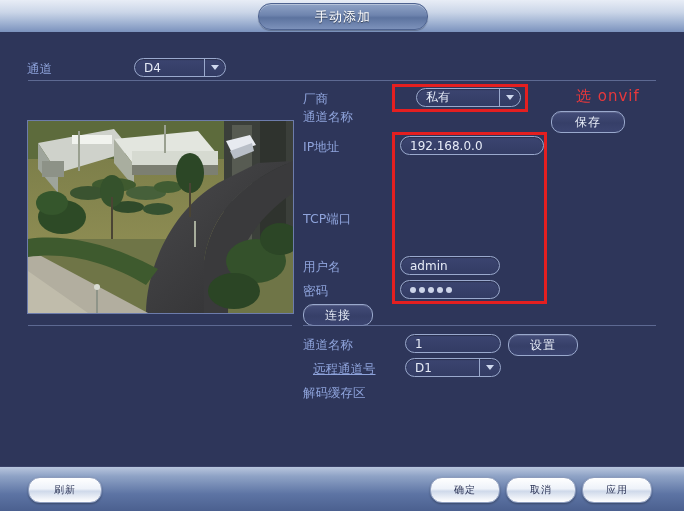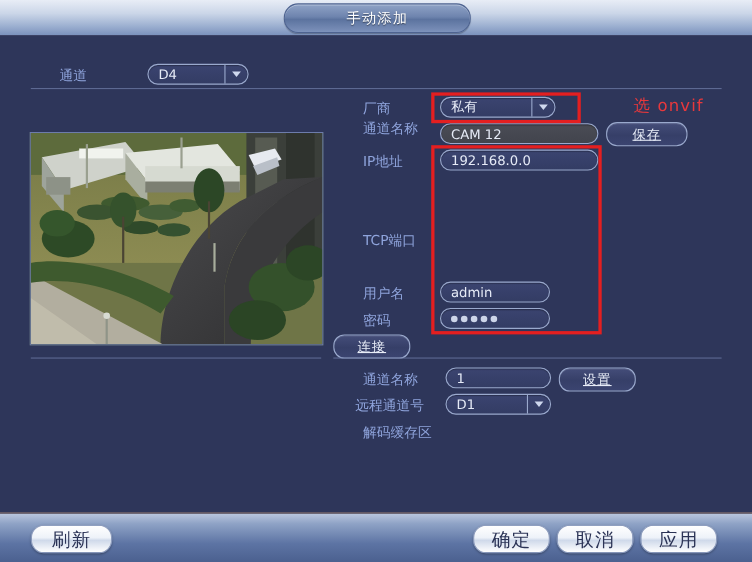--- a/index.html
+++ b/index.html
@@ -6,21 +6,21 @@
     margin: 0;
     padding: 0;
     background: #000;
   }
   #app {
     position: relative;
     width: 684px;
     height: 511px;
     overflow: hidden;
     font-family: "DejaVu Sans", "Liberation Sans", sans-serif;
-    background: #fdba74;
+    background: #e5e5e5;
     user-select: none;
   }
 
   
   .titlebar {
     position: absolute;
     left: 0; top: 0;
     width: 684px; height: 32px;
     background: linear-gradient(180deg, #e8edf6 0%, #cbd6e8 38%, #9fb2d2 72%, #7b92bd 100%);
     border-bottom: 1px solid #5d6fa0;
@@ -55,21 +55,20 @@
     background: #6e7ba6;
     opacity: 0.75;
   }
 
   .label {
     position: absolute;
     color: #8fa4dc;
     font-size: 12.5px;
     white-space: nowrap;
     line-height: 16px;
-    margin-left: 27px;
   }
 
   
   .field {
     position: absolute;
     height: 19px;
     border-radius: 10px;
     border: 1px solid #9aa9cd;
     background: linear-gradient(180deg, #3b4470 0%, #333c64 100%);
     color: #e6ebf7;
@@ -129,21 +128,20 @@
     position: absolute;
     height: 20px;
     border-radius: 10px;
     border: 1px solid #9aa9cd;
     background: linear-gradient(180deg, #444d79 0%, #363f68 55%, #3b4470 100%);
     color: #e8edf8;
     font-size: 12px;
     display: flex; align-items: center; justify-content: center;
     letter-spacing: 1px;
     box-shadow: inset 0 1px 0 rgba(255,255,255,0.12);
-    text-decoration: underline;
   }
 
   
   .preview {
     position: absolute;
     left: 27px; top: 88px;
     width: 265px; height: 192px;
     border: 1px solid #6d7cab;
     overflow: hidden;
     background: #3c4a36;
@@ -174,21 +172,21 @@
     background: linear-gradient(180deg, #b9c6de 0%, #8fa3c6 20%, #5d74a4 60%, #4a5f8e 100%);
     border-top: 1px solid #3a4268;
   }
   .fbtn {
     position: absolute;
     height: 24px;
     border-radius: 12px;
     background: linear-gradient(180deg, #ffffff 0%, #eef2f9 45%, #cfd9ea 55%, #ffffff 100%);
     border: 1px solid #8d9cbd;
     color: #2b3356;
-    font-size: 17px;
+    font-size: 10px;
     display: flex; align-items: center; justify-content: center;
     letter-spacing: 1px;
     box-shadow: 0 1px 2px rgba(0,0,0,0.3);
   }
 </style>
 </head>
 <body>
 
 <div id="app">
 
@@ -273,30 +271,27 @@
       </svg>
     </div>
 
     <div class="label" style="left:303px; top:59px;">厂商</div>
     <div class="label" style="left:303px; top:77px;">通道名称</div>
     <div class="label" style="left:303px; top:107px;">IP地址</div>
     <div class="label" style="left:303px; top:179px;">TCP端口</div>
     <div class="label" style="left:303px; top:227px;">用户名</div>
     <div class="label" style="left:303px; top:251px;">密码</div>
 
-    <div class="select" style="left:400px; top:56px; width:105px;">
+    <div class="select" style="left:416px; top:56px; width:105px;">
       <span>私有</span>
       <span class="arrowbox">
           <span class="arrow-dn"></span>
         </span>
     </div>
 
-    <div class="field gray" style="left:400px; top:80px; width:144px;">
-      <span>CAM 12</span>
-    </div>
 
     <div class="field" style="left:400px; top:104px; width:144px;">
       <span>192.168.0.0</span>
     </div>
 
 
     <div class="field" style="left:400px; top:224px; width:100px;">
       <span>admin</span>
     </div>
 
@@ -311,21 +306,21 @@
     </div>
 
     <div class="btn" style="left:551px; top:79px; width:72px;">保存</div>
 
     <div class="btn" style="left:303px; top:272px; width:68px;text-align:right;">连接</div>
 
     <div class="hr" style="left:303px; top:293px; width:353px;"></div>
     <div class="hr" style="left:28px;  top:293px; width:264px;"></div>
 
     <div class="label" style="left:303px; top:305px;">通道名称</div>
-    <div class="label" style="left:296px; top:329px;">远程通道号</div>
+    <div class="label" style="left:313px; top:329px;text-decoration:underline;">远程通道号</div>
     <div class="label" style="left:303px; top:353px;">解码缓存区</div>
 
     <div class="field" style="left:405px; top:302px; width:96px;">
       <span>1</span>
     </div>
     <div class="btn" style="left:508px; top:302px; width:68px;">设置</div>
 
     <div class="select" style="left:405px; top:326px; width:96px;">
       <span>D1</span>
       <span class="arrowbox">

